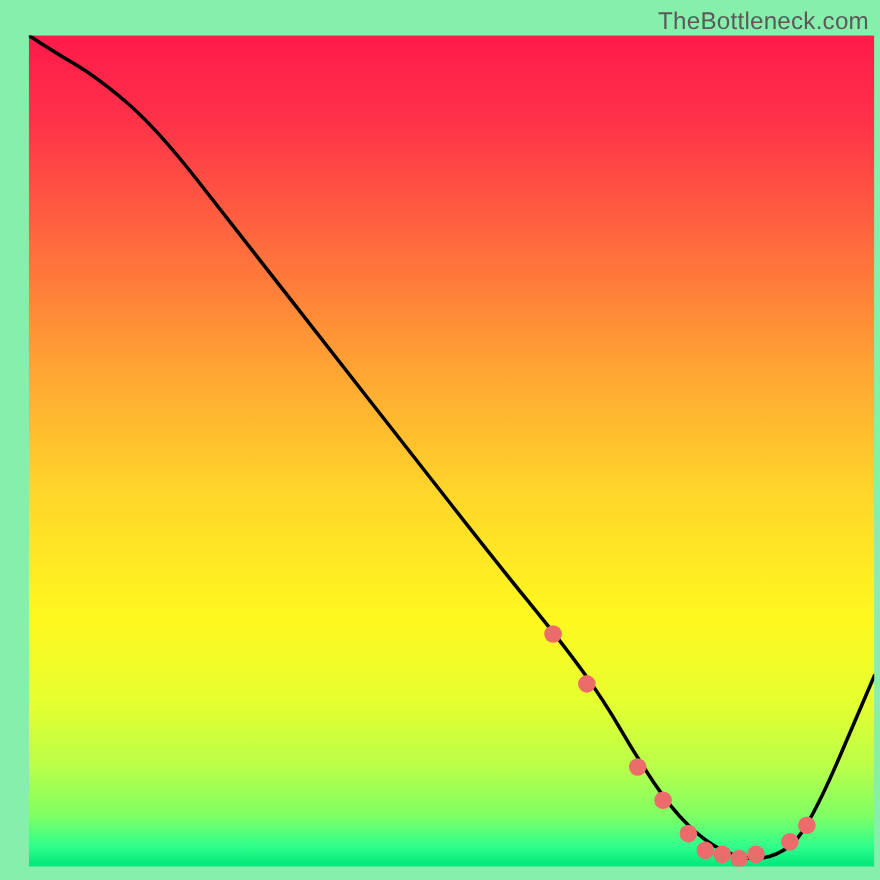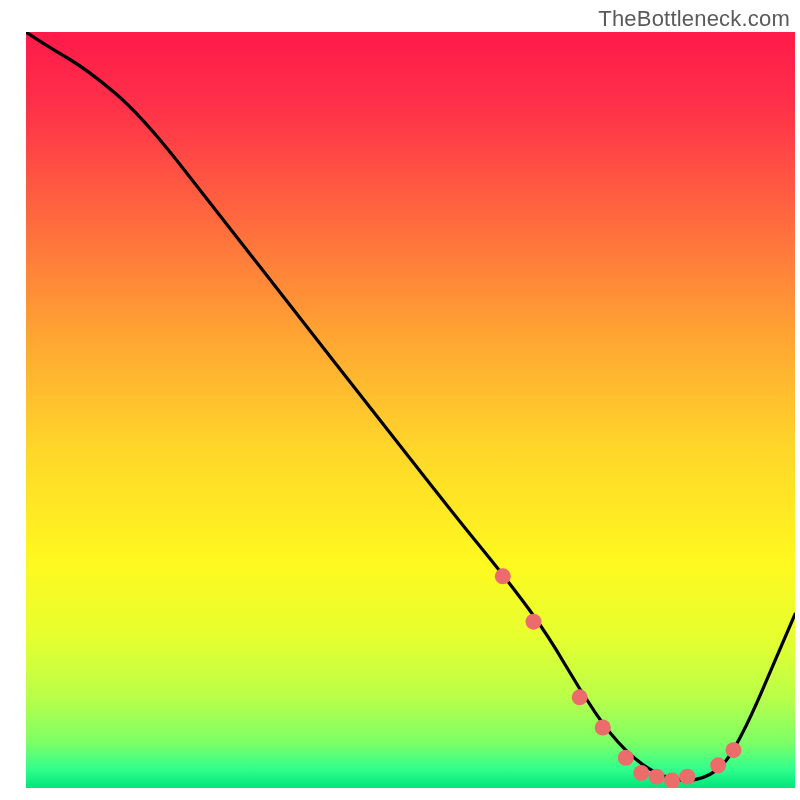--- a/index.html
+++ b/index.html
@@ -8,21 +8,21 @@
     width: 800px;
     height: 800px;
     overflow: hidden;
     background: #000;
     font-family: Arial, Helvetica, sans-serif;
   }
   .frame {
     position: relative;
     width: 800px;
     height: 800px;
-    background: #ffffff;
+    background: #86efac;
     text-decoration: underline;
   }
   .attribution {
     position: absolute;
     top: 6px;
     right: 10px;
     color: #5a5a5a;
     font-size: 22px;
     letter-spacing: 0.2px;
     font-weight: 400;

